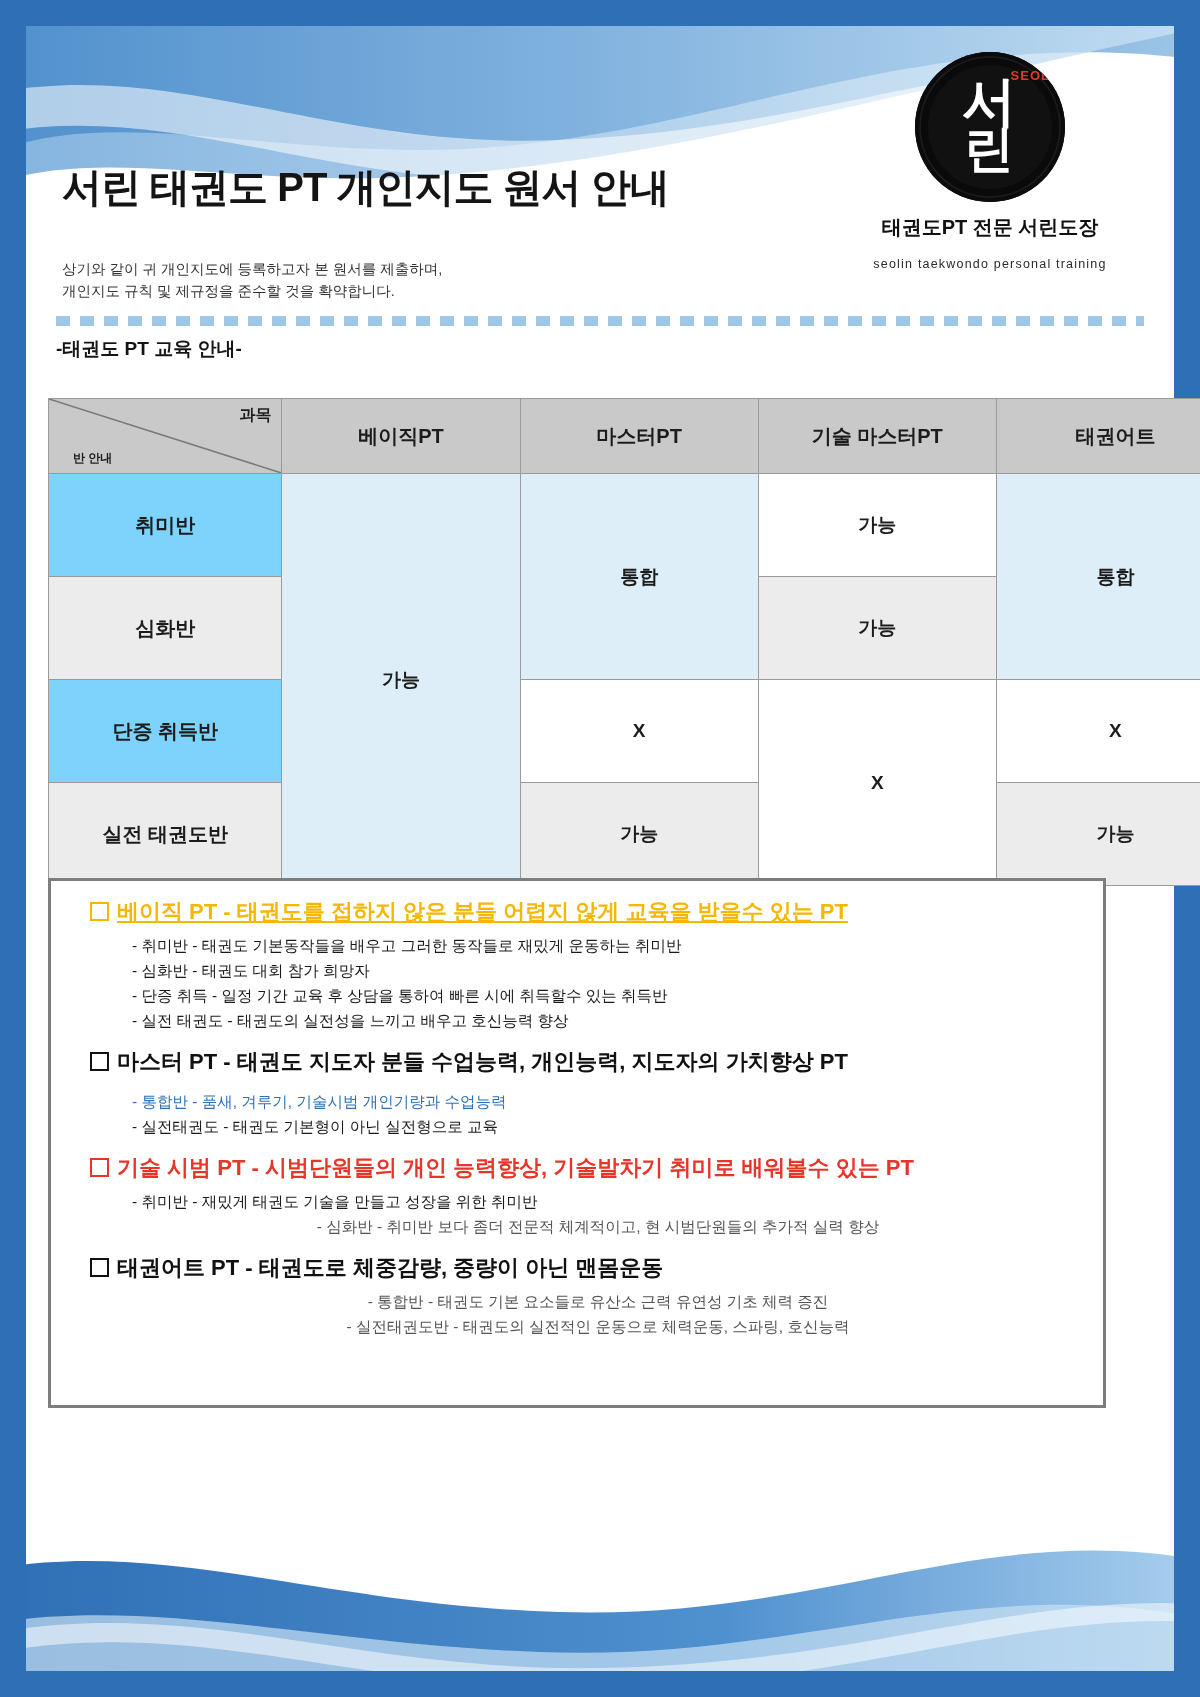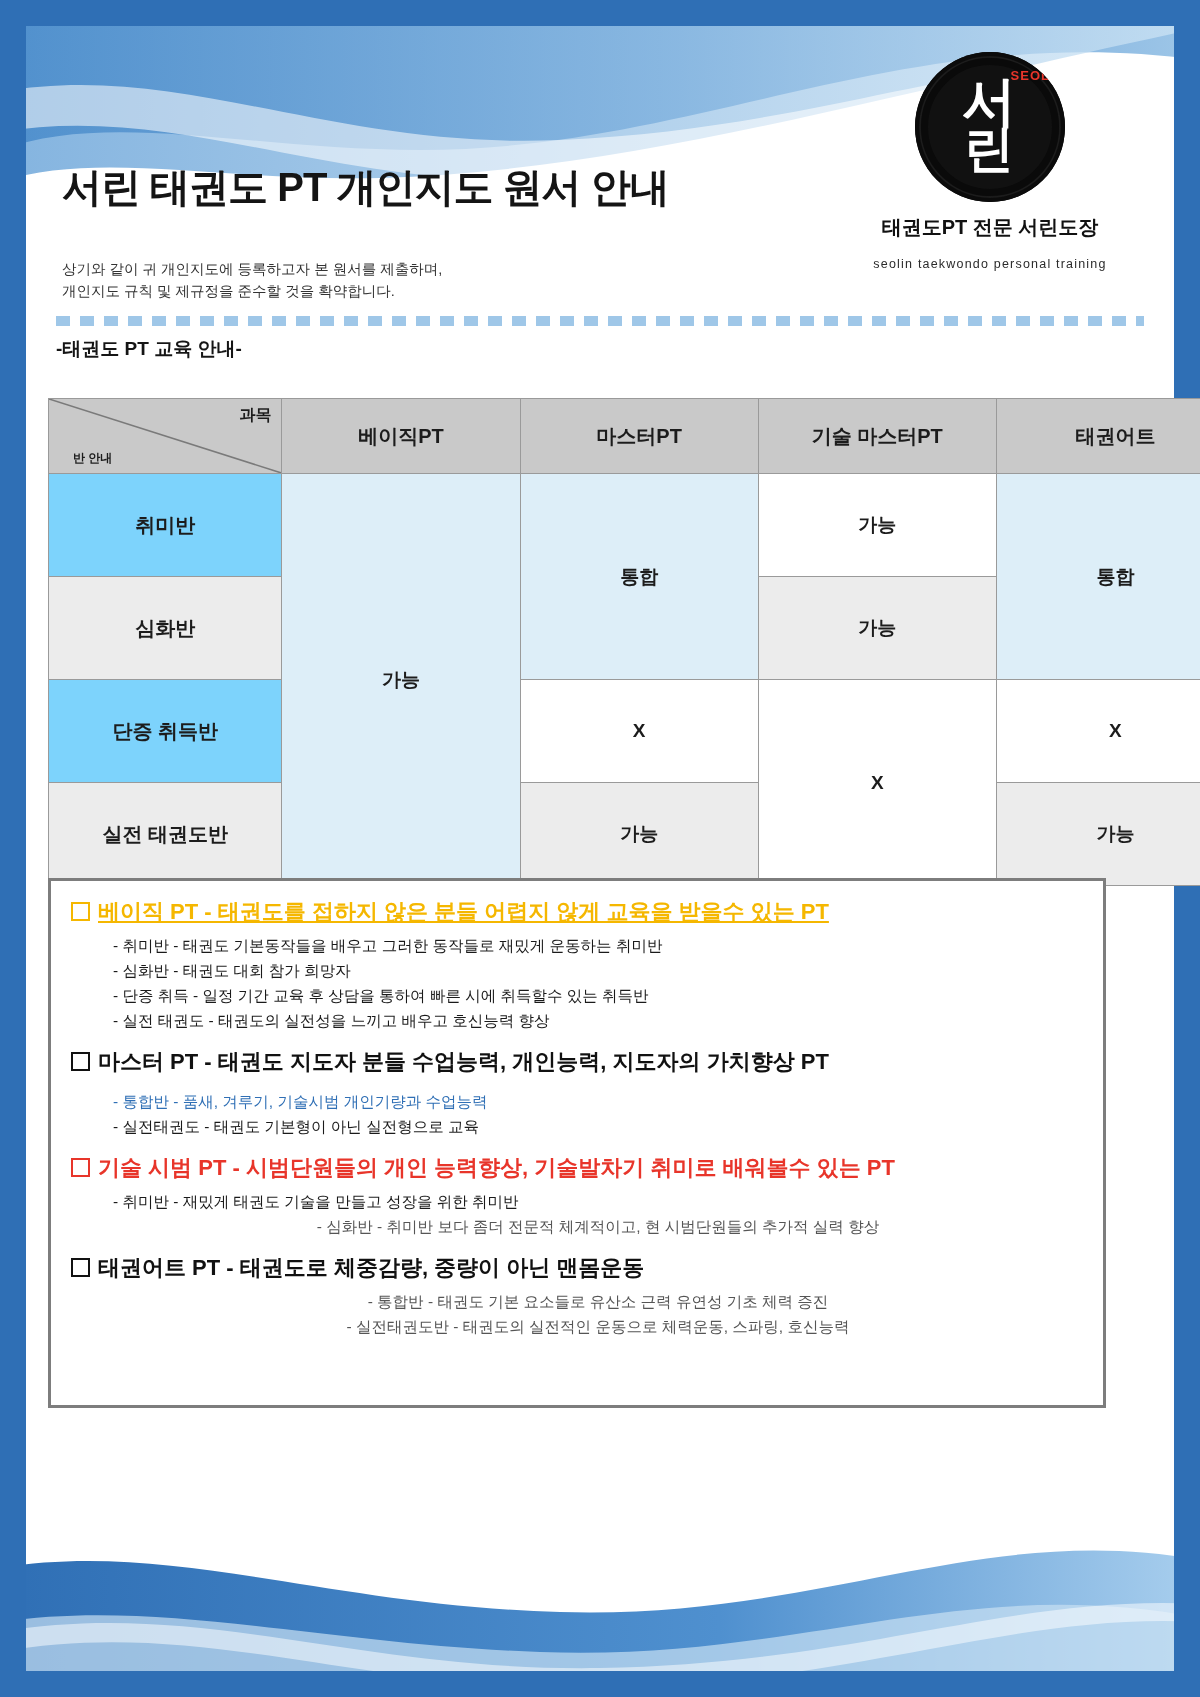--- a/index.html
+++ b/index.html
@@ -212,21 +212,21 @@
   .c-grey { background: #ececec; }
 
   
   .descbox {
     position: absolute;
     left: 48px;
     top: 878px;
     width: 1058px;
     height: 530px;
     border: 3px solid #7d7d7d;
-    padding: 16px 20px;
+    padding: 16px 39px;
     box-sizing: border-box;
     background: #ffffff;
   }
   .blk { margin-bottom: 14px; }
   .blk-head {
     font-size: 22px;
     font-weight: bold;
     margin-bottom: 6px;
     white-space: nowrap;
   }

